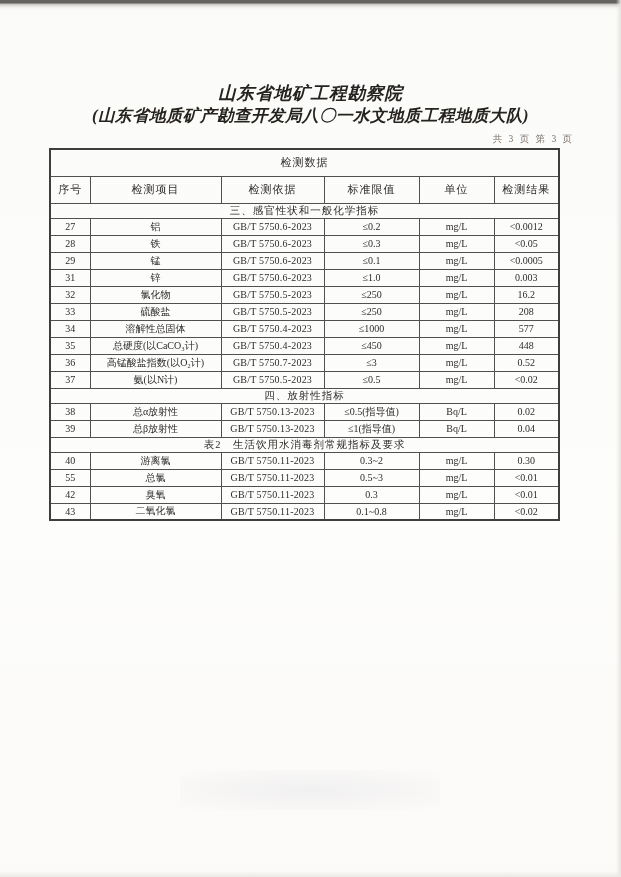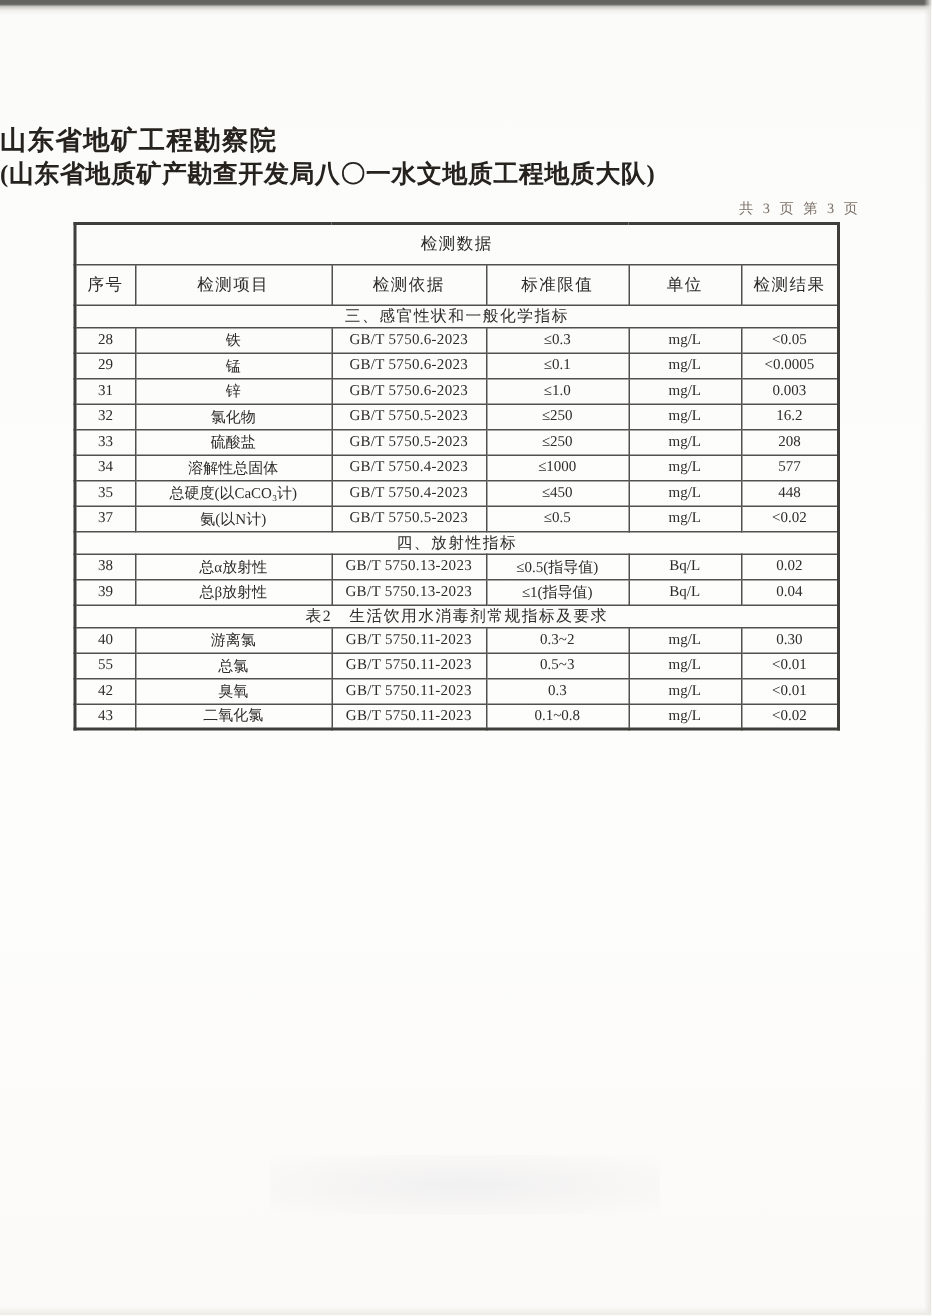--- a/index.html
+++ b/index.html
@@ -24,21 +24,21 @@
   .scan-edge-right {
     position: absolute; top: 0; right: 0; bottom: 0; width: 5px;
     background: linear-gradient(270deg, #e6e4e0, rgba(255,255,255,0));
   }
   .scan-edge-bottom {
     position: absolute; left: 0; right: 0; bottom: 0; height: 6px;
     background: linear-gradient(0deg, #eceae6, rgba(255,255,255,0));
   }
   .doc-header {
     position: absolute; top: 83px; left: 0; width: 100%;
-    font-weight: bold; color: #26231f;
+    text-align: center; font-weight: bold; color: #26231f; font-style: italic;
   }
   .doc-title-1 { font-size: 17.5px; letter-spacing: 1px; line-height: 20px; }
   .doc-title-2 { font-size: 16.5px; letter-spacing: 0.5px; line-height: 20px; margin-top: 3px; }
   .page-info {
     position: absolute; top: 133px; right: 47px;
     font-size: 9.5px; letter-spacing: 2px; color: #7c7066;
   }
   table.report {
     position: absolute; top: 148px; left: 49px;
     width: 509px; table-layout: fixed;
@@ -95,20 +95,28 @@
         <th>检测项目</th>
         <th>检测依据</th>
         <th>标准限值</th>
         <th>单位</th>
         <th>检测结果</th>
       </tr>
     <tr class="section-row">
           <td colspan="6">三、感官性状和一般化学指标</td>
         </tr>
         <tr class="data-row">
+          <td>27</td>
+          <td>铝</td>
+          <td>GB/T 5750.6-2023</td>
+          <td>≤0.2</td>
+          <td>mg/L</td>
+          <td>&lt;0.0012</td>
+        </tr>
+        <tr class="data-row">
           <td>28</td>
           <td>铁</td>
           <td>GB/T 5750.6-2023</td>
           <td>≤0.3</td>
           <td>mg/L</td>
           <td>&lt;0.05</td>
         </tr>
         <tr class="data-row">
           <td>29</td>
           <td>锰</td>
@@ -149,20 +157,28 @@
           <td>mg/L</td>
           <td>577</td>
         </tr>
         <tr class="data-row">
           <td>35</td>
           <td>总硬度(以CaCO₃计)</td>
           <td>GB/T 5750.4-2023</td>
           <td>≤450</td>
           <td>mg/L</td>
           <td>448</td>
+        </tr>
+        <tr class="data-row">
+          <td>36</td>
+          <td>高锰酸盐指数(以O₂计)</td>
+          <td>GB/T 5750.7-2023</td>
+          <td>≤3</td>
+          <td>mg/L</td>
+          <td>0.52</td>
         </tr>
         <tr class="data-row">
           <td>37</td>
           <td>氨(以N计)</td>
           <td>GB/T 5750.5-2023</td>
           <td>≤0.5</td>
           <td>mg/L</td>
           <td>&lt;0.02</td>
         </tr>
         <tr class="section-row">

